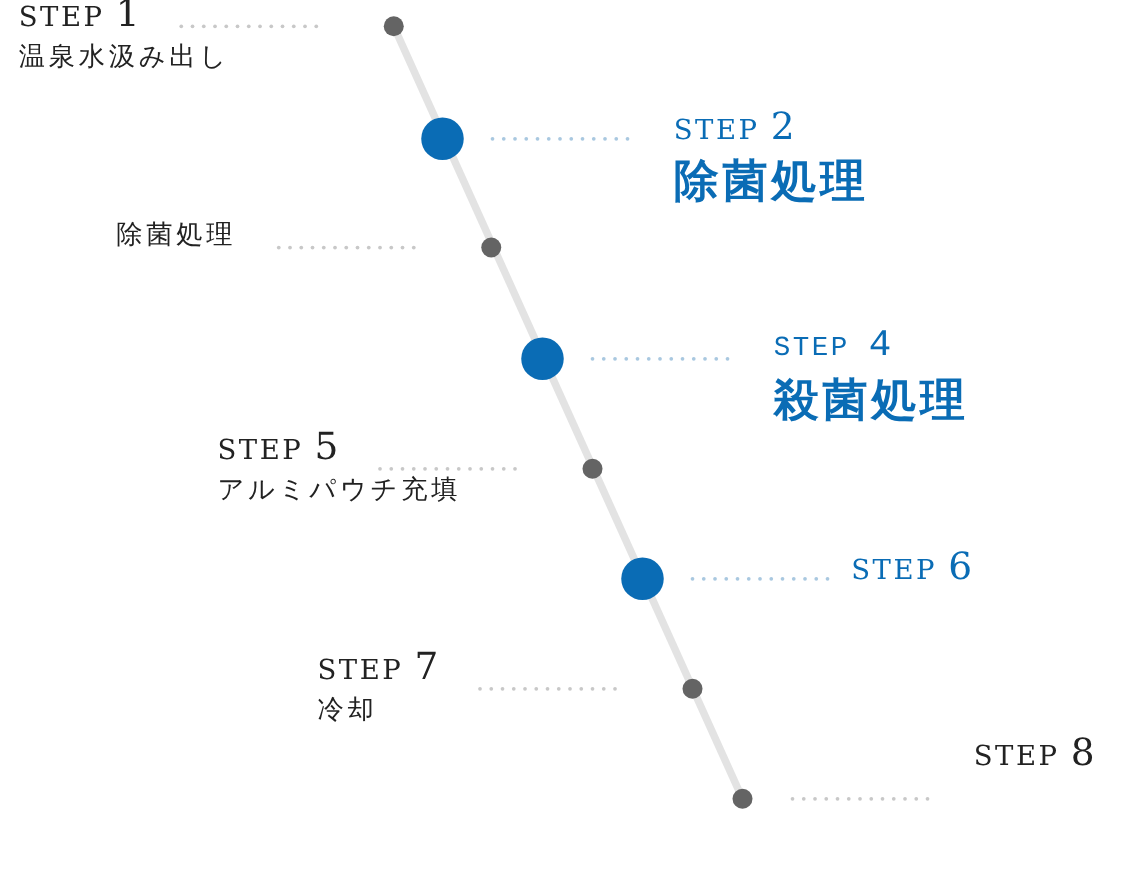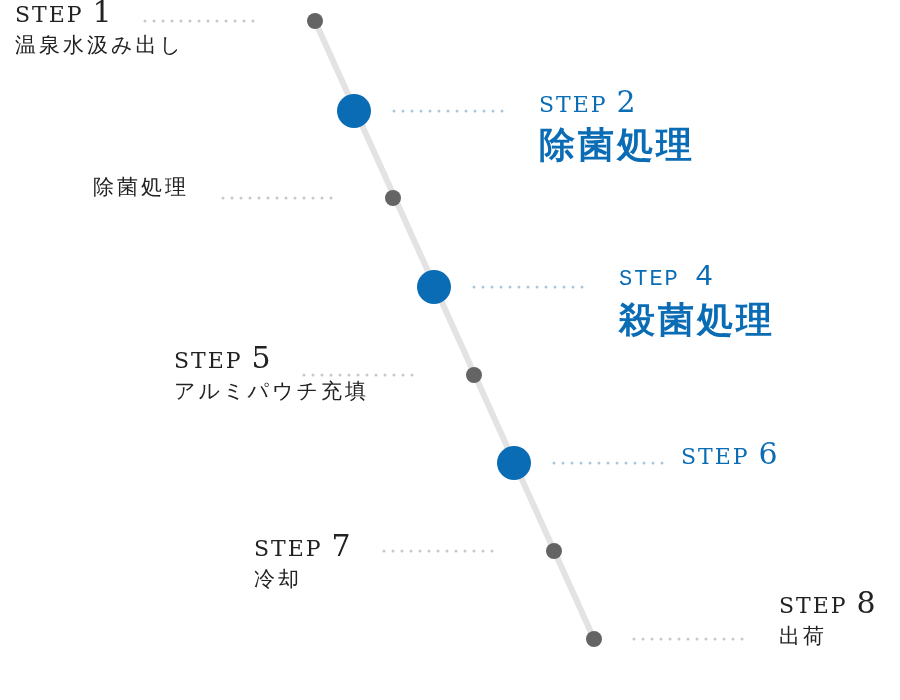--- a/index.html
+++ b/index.html
@@ -166,21 +166,20 @@
       <div class="step"><span>STEP </span><span class="num">4</span></div>
       <div class="name"><span class="bg"></span><span class="t">殺菌処理</span></div>
     </div>
     <div class="lbl" style="left: 174px; top: 340px;">
       <div class="step"><span>STEP </span><span class="num">5</span></div>
       <div class="name">アルミパウチ充填</div>
     </div>
     <div class="lbl hl" style="left: 681px; top: 436px;">
       <div class="step"><span>STEP </span><span class="num">6</span></div>
     </div>
-    <div class="lbl" style="left: 254px; top: 528px;">
+    <div class="lbl" style="left: 254px; top: 516px;">
       <div class="step"><span>STEP </span><span class="num">7</span></div>
       <div class="name">冷却</div>
     </div>
     <div class="lbl" style="left: 779px; top: 585px;">
       <div class="step"><span>STEP </span><span class="num">8</span></div>
-      <div class="name">出荷</div>
     </div>
   </div>
 
 </body></html>

